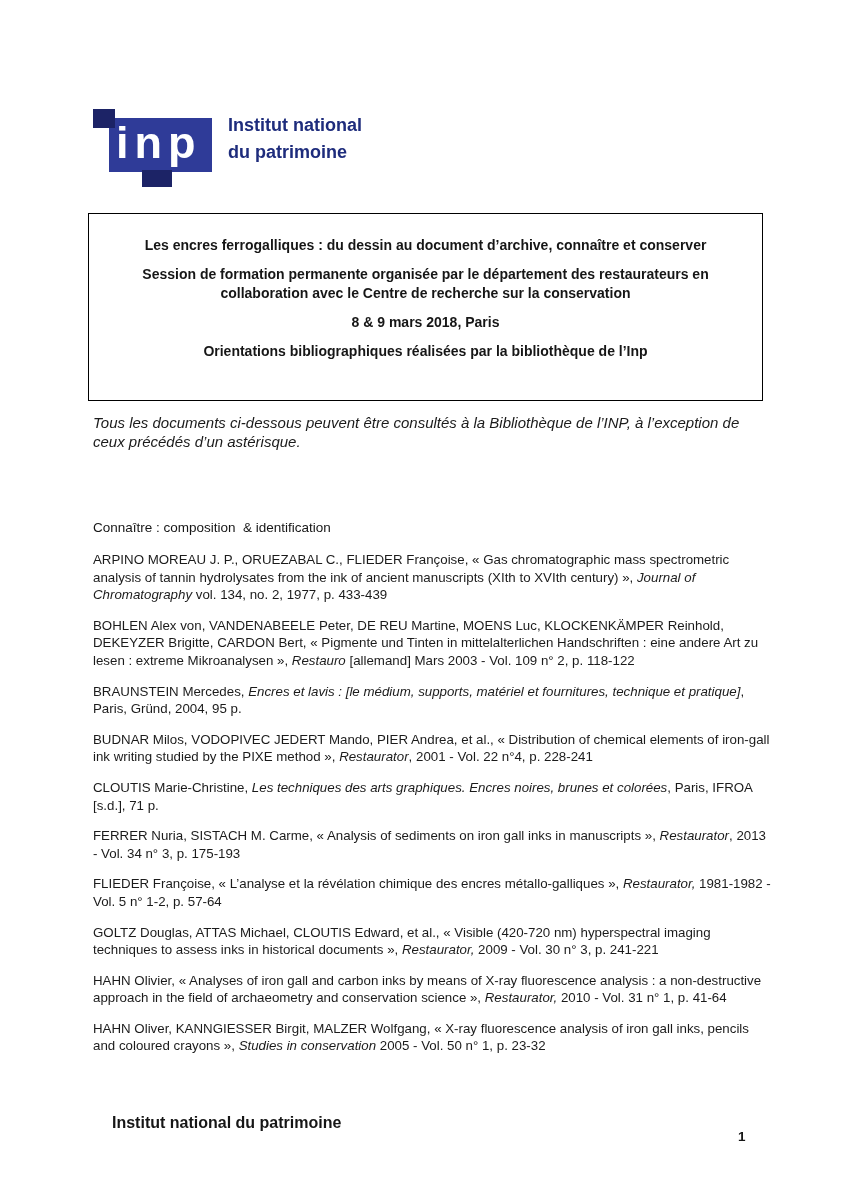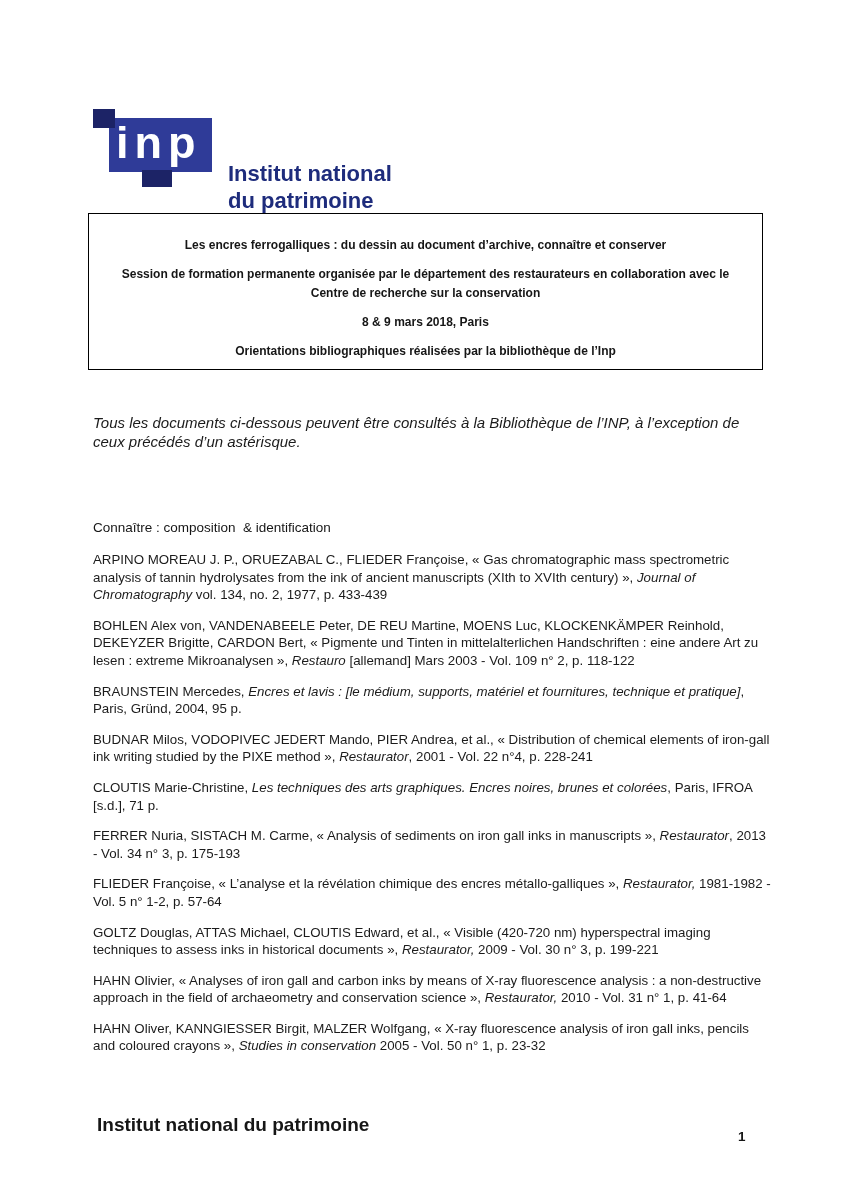--- a/index.html
+++ b/index.html
@@ -33,34 +33,33 @@
     width: 22px; height: 19px;
     background: #1c2366;
   }
   .logo-sq-bottom {
     position: absolute; left: 49px; top: 65px;
     width: 30px; height: 17px;
     background: #1c2366;
   }
   .brand {
     position: absolute; left: 228px; top: 112px;
-    font-size: 22px; font-weight: bold;
+    font-size: 18px; font-weight: bold;
     color: #1e2c7c;
     line-height: 27px;
-    margin-top: 48px;
   }
 
   
   .header-box {
     position: absolute; left: 88px; top: 213px;
     width: 675px;
     border: 1.5px solid #000000;
-    padding: 22px 28px 8px 28px;
+    padding: 22px 28px 39px 28px;
     text-align: center;
-    font-size: 12px;
+    font-size: 14px;
     font-weight: bold;
     line-height: 19px;
     color: #161616;
   }
   .header-box p { margin-bottom: 10px; }
   .header-box p:last-child { margin-bottom: 0; }
 
   
   .intro {
     position: absolute; left: 93px; top: 414px;
@@ -91,22 +90,22 @@
     width: 681px;
     font-size: 13.3px;
     line-height: 17.6px;
     color: #1b1b1b;
   }
   .entries p.entry { margin-bottom: 13px; }
   .it { font-style: italic; }
 
   
   .footer-institution {
-    position: absolute; left: 97px; top: 1114px;
-    font-size: 19px; font-weight: bold;
+    position: absolute; left: 112px; top: 1114px;
+    font-size: 16px; font-weight: bold;
     color: #161616;
   }
   .footer-page {
     position: absolute; left: 738px; top: 1129px;
     font-size: 13.5px; font-weight: bold;
     color: #161616;
   }
 </style>
 </head>
 <body>
@@ -137,21 +136,21 @@
   <div class="section-title">Connaître : composition  &amp; identification</div>
 
   <div class="entries">
       <p class="entry"><span>ARPINO MOREAU J. P., ORUEZABAL C., FLIEDER Françoise, « Gas chromatographic mass spectrometric analysis of tannin hydrolysates from the ink of ancient manuscripts (XIth to XVIth century) », </span><span class="it">Journal of Chromatography</span><span> vol. 134, no. 2, 1977, p. 433-439</span></p>
       <p class="entry"><span>BOHLEN Alex von, VANDENABEELE Peter, DE REU Martine, MOENS Luc, KLOCKENKÄMPER Reinhold, DEKEYZER Brigitte, CARDON Bert, « Pigmente und Tinten in mittelalterlichen Handschriften : eine andere Art zu lesen : extreme Mikroanalysen », </span><span class="it">Restauro</span><span> [allemand] Mars 2003 - Vol. 109 n° 2, p. 118-122</span></p>
       <p class="entry"><span>BRAUNSTEIN Mercedes, </span><span class="it">Encres et lavis : [le médium, supports, matériel et fournitures, technique et pratique]</span><span>, Paris, Gründ, 2004, 95 p.</span></p>
       <p class="entry"><span>BUDNAR Milos, VODOPIVEC JEDERT Mando, PIER Andrea, et al., « Distribution of chemical elements of iron-gall ink writing studied by the PIXE method », </span><span class="it">Restaurator</span><span>, 2001 - Vol. 22 n°4, p. 228-241</span></p>
       <p class="entry"><span>CLOUTIS Marie-Christine, </span><span class="it">Les techniques des arts graphiques. Encres noires, brunes et colorées</span><span>, Paris, IFROA [s.d.], 71 p.</span></p>
       <p class="entry"><span>FERRER Nuria, SISTACH M. Carme, « Analysis of sediments on iron gall inks in manuscripts », </span><span class="it">Restaurator</span><span>, 2013 - Vol. 34 n° 3, p. 175-193</span></p>
       <p class="entry"><span>FLIEDER Françoise, « L’analyse et la révélation chimique des encres métallo-galliques », </span><span class="it">Restaurator,</span><span> 1981-1982 - Vol. 5 n° 1-2, p. 57-64</span></p>
-      <p class="entry"><span>GOLTZ Douglas, ATTAS Michael, CLOUTIS Edward, et al., « Visible (420-720 nm) hyperspectral imaging techniques to assess inks in historical documents », </span><span class="it">Restaurator,</span><span> 2009 - Vol. 30 n° 3, p. 199-221</span></p>
+      <p class="entry"><span>GOLTZ Douglas, ATTAS Michael, CLOUTIS Edward, et al., « Visible (420-720 nm) hyperspectral imaging techniques to assess inks in historical documents », </span><span class="it">Restaurator,</span><span> 2009 - Vol. 30 n° 3, p. 241-221</span></p>
       <p class="entry"><span>HAHN Olivier, « Analyses of iron gall and carbon inks by means of X-ray fluorescence analysis : a non-destructive approach in the field of archaeometry and conservation science », </span><span class="it">Restaurator,</span><span> 2010 - Vol. 31 n° 1, p. 41-64</span></p>
       <p class="entry"><span>HAHN Oliver, KANNGIESSER Birgit, MALZER Wolfgang, « X-ray fluorescence analysis of iron gall inks, pencils and coloured crayons », </span><span class="it">Studies in conservation</span><span> 2005 - Vol. 50 n° 1, p. 23-32</span></p>
     </div>
 
   <div class="footer-institution">Institut national du patrimoine</div>
   <div class="footer-page">1</div>
 
 </div>
 
 </body></html>

